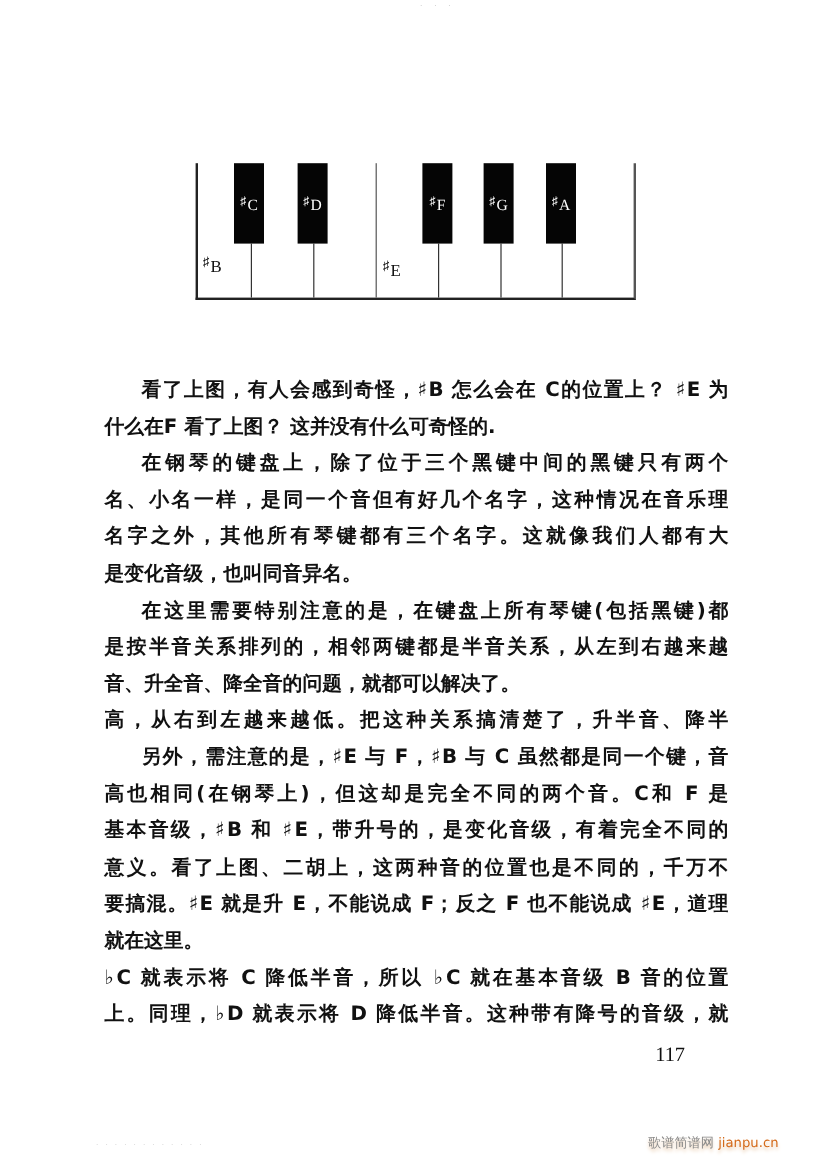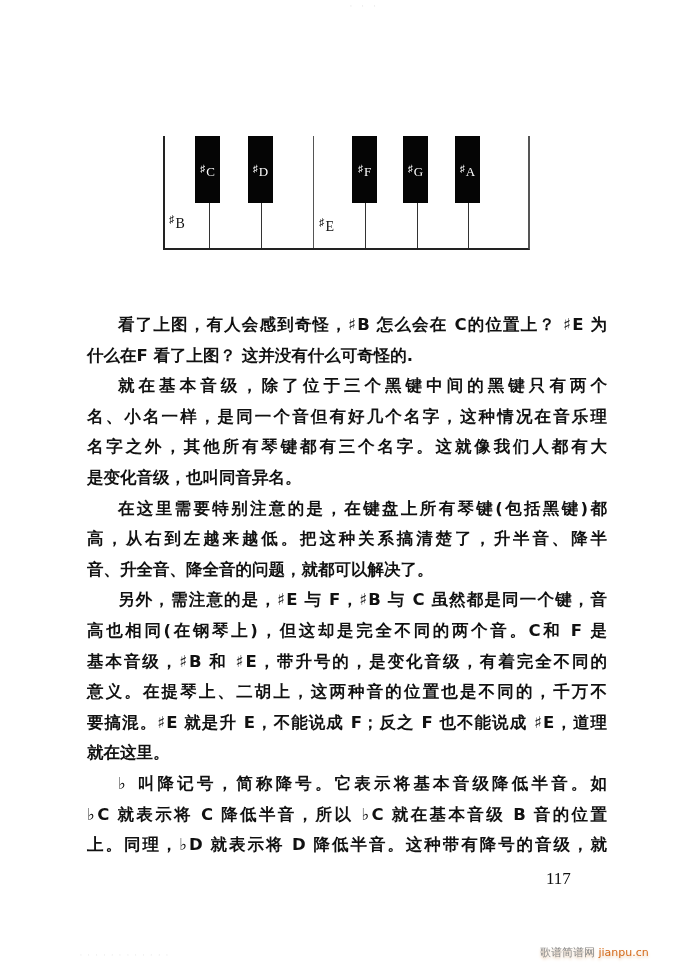--- a/index.html
+++ b/index.html
@@ -156,40 +156,40 @@
     <span class="sharp">♯</span><span>E</span>
   </div>
 </div>
 
 <div class="text-block">
   <div>
     <div class="line indent">看了上图，有人会感到奇怪，♯B 怎么会在 C的位置上？ ♯E 为</div>
     <div class="line last">什么在F 看了上图？ 这并没有什么可奇怪的.</div>
   </div>
   <div>
-    <div class="line indent">就在基本音级，除了位于三个黑键中间的黑键只有两个</div>
+    <div class="line indent">在钢琴的键盘上，除了位于三个黑键中间的黑键只有两个</div>
     <div class="line">名、小名一样，是同一个音但有好几个名字，这种情况在音乐理</div>
     <div class="line">名字之外，其他所有琴键都有三个名字。这就像我们人都有大</div>
     <div class="line last">是变化音级，也叫同音异名。</div>
   </div>
   <div>
     <div class="line indent">在这里需要特别注意的是，在键盘上所有琴键(包括黑键)都</div>
+    <div class="line">是按半音关系排列的，相邻两键都是半音关系，从左到右越来越</div>
+    <div class="line last">音、升全音、降全音的问题，就都可以解决了。</div>
     <div class="line">高，从右到左越来越低。把这种关系搞清楚了，升半音、降半</div>
-    <div class="line last">音、升全音、降全音的问题，就都可以解决了。</div>
   </div>
   <div>
     <div class="line indent">另外，需注意的是，♯E 与 F，♯B 与 C 虽然都是同一个键，音</div>
     <div class="line">高也相同(在钢琴上)，但这却是完全不同的两个音。C和 F 是</div>
     <div class="line">基本音级，♯B 和 ♯E，带升号的，是变化音级，有着完全不同的</div>
-    <div class="line">意义。在提琴上、二胡上，这两种音的位置也是不同的，千万不</div>
+    <div class="line">意义。看了上图、二胡上，这两种音的位置也是不同的，千万不</div>
     <div class="line">要搞混。♯E 就是升 E，不能说成 F；反之 F 也不能说成 ♯E，道理</div>
     <div class="line last">就在这里。</div>
   </div>
   <div>
-    <div class="line indent">♭ 叫降记号，简称降号。它表示将基本音级降低半音。如</div>
     <div class="line">♭C 就表示将 C 降低半音，所以 ♭C 就在基本音级 B 音的位置</div>
     <div class="line">上。同理，♭D 就表示将 D 降低半音。这种带有降号的音级，就</div>
   </div>
 </div>
 
 <div class="page-number">117</div>
 
 <div class="footer-mark">· ·  · · · · · · · ·   · ·</div>
 
 <div class="watermark">

